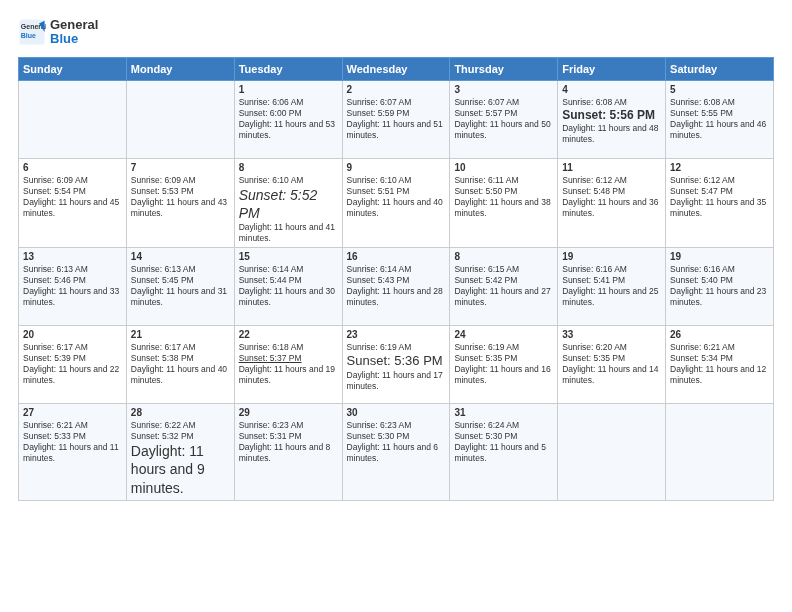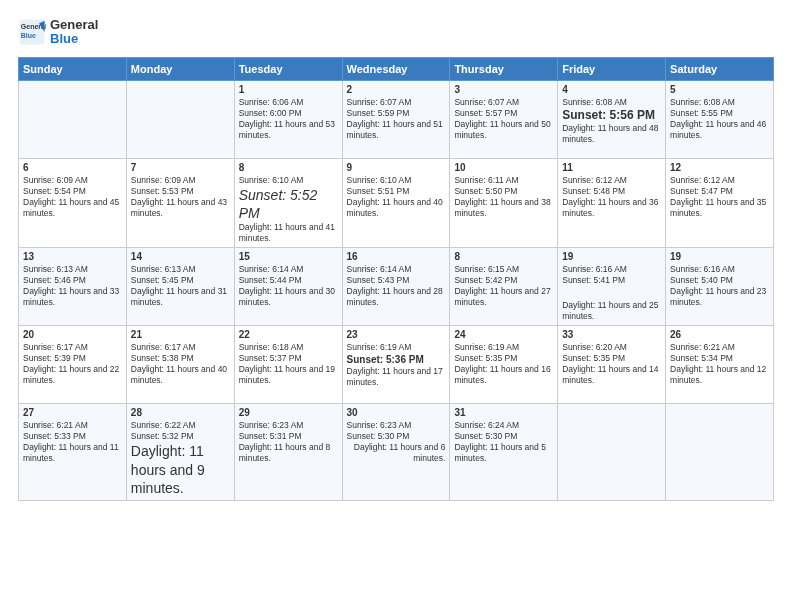--- a/index.html
+++ b/index.html
@@ -223,21 +223,21 @@
           <td>
             <span class="day-num">8</span>
             <div style="font-size: 8.5px; line-height: 1.3;">Sunrise: 6:15 AM</div>
             <div style="font-size: 8.5px; line-height: 1.3;">Sunset: 5:42 PM</div>
             <div style="font-size: 8.5px; line-height: 1.3;">Daylight: 11 hours and 27 minutes.</div>
           </td>
           <td>
             <span class="day-num">19</span>
             <div style="font-size: 8.5px; line-height: 1.3;">Sunrise: 6:16 AM</div>
             <div style="font-size: 8.5px; line-height: 1.3;">Sunset: 5:41 PM</div>
-            <div style="font-size: 8.5px; line-height: 1.3; margin-top: 14px;">Daylight: 11 hours and 25 minutes.</div>
+            <div style="font-size: 8.5px; line-height: 1.3;">Daylight: 11 hours and 25 minutes.</div>
           </td>
           <td>
             <span class="day-num">19</span>
             <div style="font-size: 8.5px; line-height: 1.3;">Sunrise: 6:16 AM</div>
             <div style="font-size: 8.5px; line-height: 1.3;">Sunset: 5:40 PM</div>
             <div style="font-size: 8.5px; line-height: 1.3;">Daylight: 11 hours and 23 minutes.</div>
           </td>
         </tr>
         <tr>
           <td>
@@ -248,27 +248,27 @@
           </td>
           <td>
             <span class="day-num">21</span>
             <div style="font-size: 8.5px; line-height: 1.3;">Sunrise: 6:17 AM</div>
             <div style="font-size: 8.5px; line-height: 1.3;">Sunset: 5:38 PM</div>
             <div style="font-size: 8.5px; line-height: 1.3;">Daylight: 11 hours and 40 minutes.</div>
           </td>
           <td>
             <span class="day-num">22</span>
             <div style="font-size: 8.5px; line-height: 1.3;">Sunrise: 6:18 AM</div>
-            <div style="font-size: 8.5px; line-height: 1.3;">Sunset: 5:37 PM</div>
+            <div style="font-size: 8.5px; line-height: 1.3; text-decoration: underline;">Sunset: 5:37 PM</div>
             <div style="font-size: 8.5px; line-height: 1.3;">Daylight: 11 hours and 19 minutes.</div>
           </td>
           <td>
             <span class="day-num">23</span>
             <div style="font-size: 8.5px; line-height: 1.3;">Sunrise: 6:19 AM</div>
-            <div style="font-size: 10px; line-height: 1.3; font-weight: bold;">Sunset: 5:36 PM</div>
+            <div style="font-size: 13px; line-height: 1.3;">Sunset: 5:36 PM</div>
             <div style="font-size: 8.5px; line-height: 1.3;">Daylight: 11 hours and 17 minutes.</div>
           </td>
           <td>
             <span class="day-num">24</span>
             <div style="font-size: 8.5px; line-height: 1.3;">Sunrise: 6:19 AM</div>
             <div style="font-size: 8.5px; line-height: 1.3;">Sunset: 5:35 PM</div>
             <div style="font-size: 8.5px; line-height: 1.3;">Daylight: 11 hours and 16 minutes.</div>
           </td>
           <td>
             <span class="day-num">33</span>
@@ -299,21 +299,21 @@
           <td>
             <span class="day-num">29</span>
             <div style="font-size: 8.5px; line-height: 1.3;">Sunrise: 6:23 AM</div>
             <div style="font-size: 8.5px; line-height: 1.3;">Sunset: 5:31 PM</div>
             <div style="font-size: 8.5px; line-height: 1.3;">Daylight: 11 hours and 8 minutes.</div>
           </td>
           <td>
             <span class="day-num">30</span>
             <div style="font-size: 8.5px; line-height: 1.3;">Sunrise: 6:23 AM</div>
             <div style="font-size: 8.5px; line-height: 1.3;">Sunset: 5:30 PM</div>
-            <div style="font-size: 8.5px; line-height: 1.3; text-align: right;">Daylight: 11 hours and 6 minutes.</div>
+            <div style="font-size: 8.5px; line-height: 1.3;">Daylight: 11 hours and 6 minutes.</div>
           </td>
           <td>
             <span class="day-num">31</span>
             <div style="font-size: 8.5px; line-height: 1.3;">Sunrise: 6:24 AM</div>
             <div style="font-size: 8.5px; line-height: 1.3;">Sunset: 5:30 PM</div>
             <div style="font-size: 8.5px; line-height: 1.3;">Daylight: 11 hours and 5 minutes.</div>
           </td>
           <td class="empty"></td>
           <td class="empty"></td>
         </tr>

